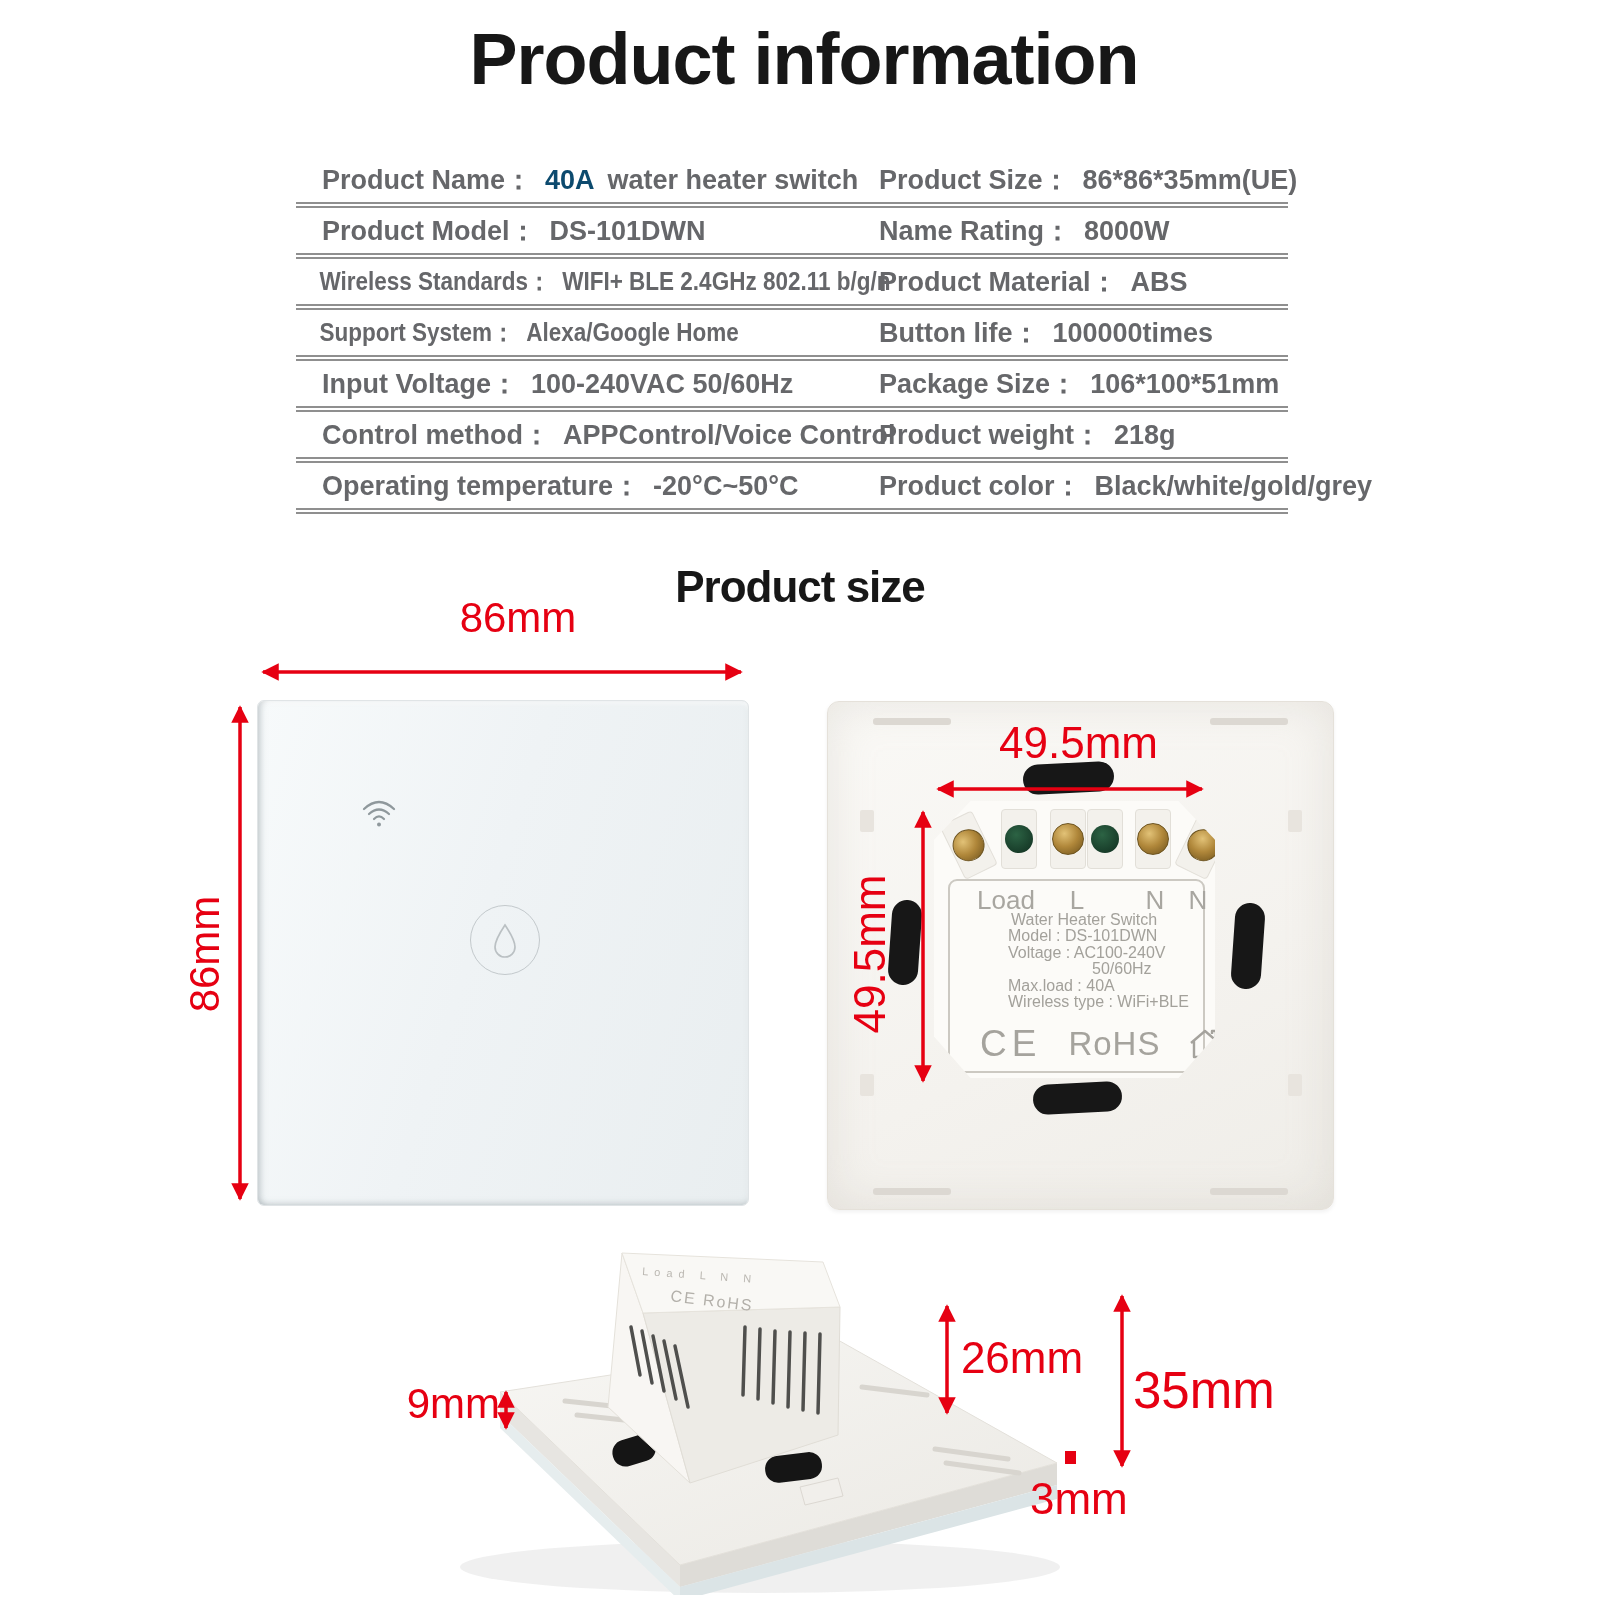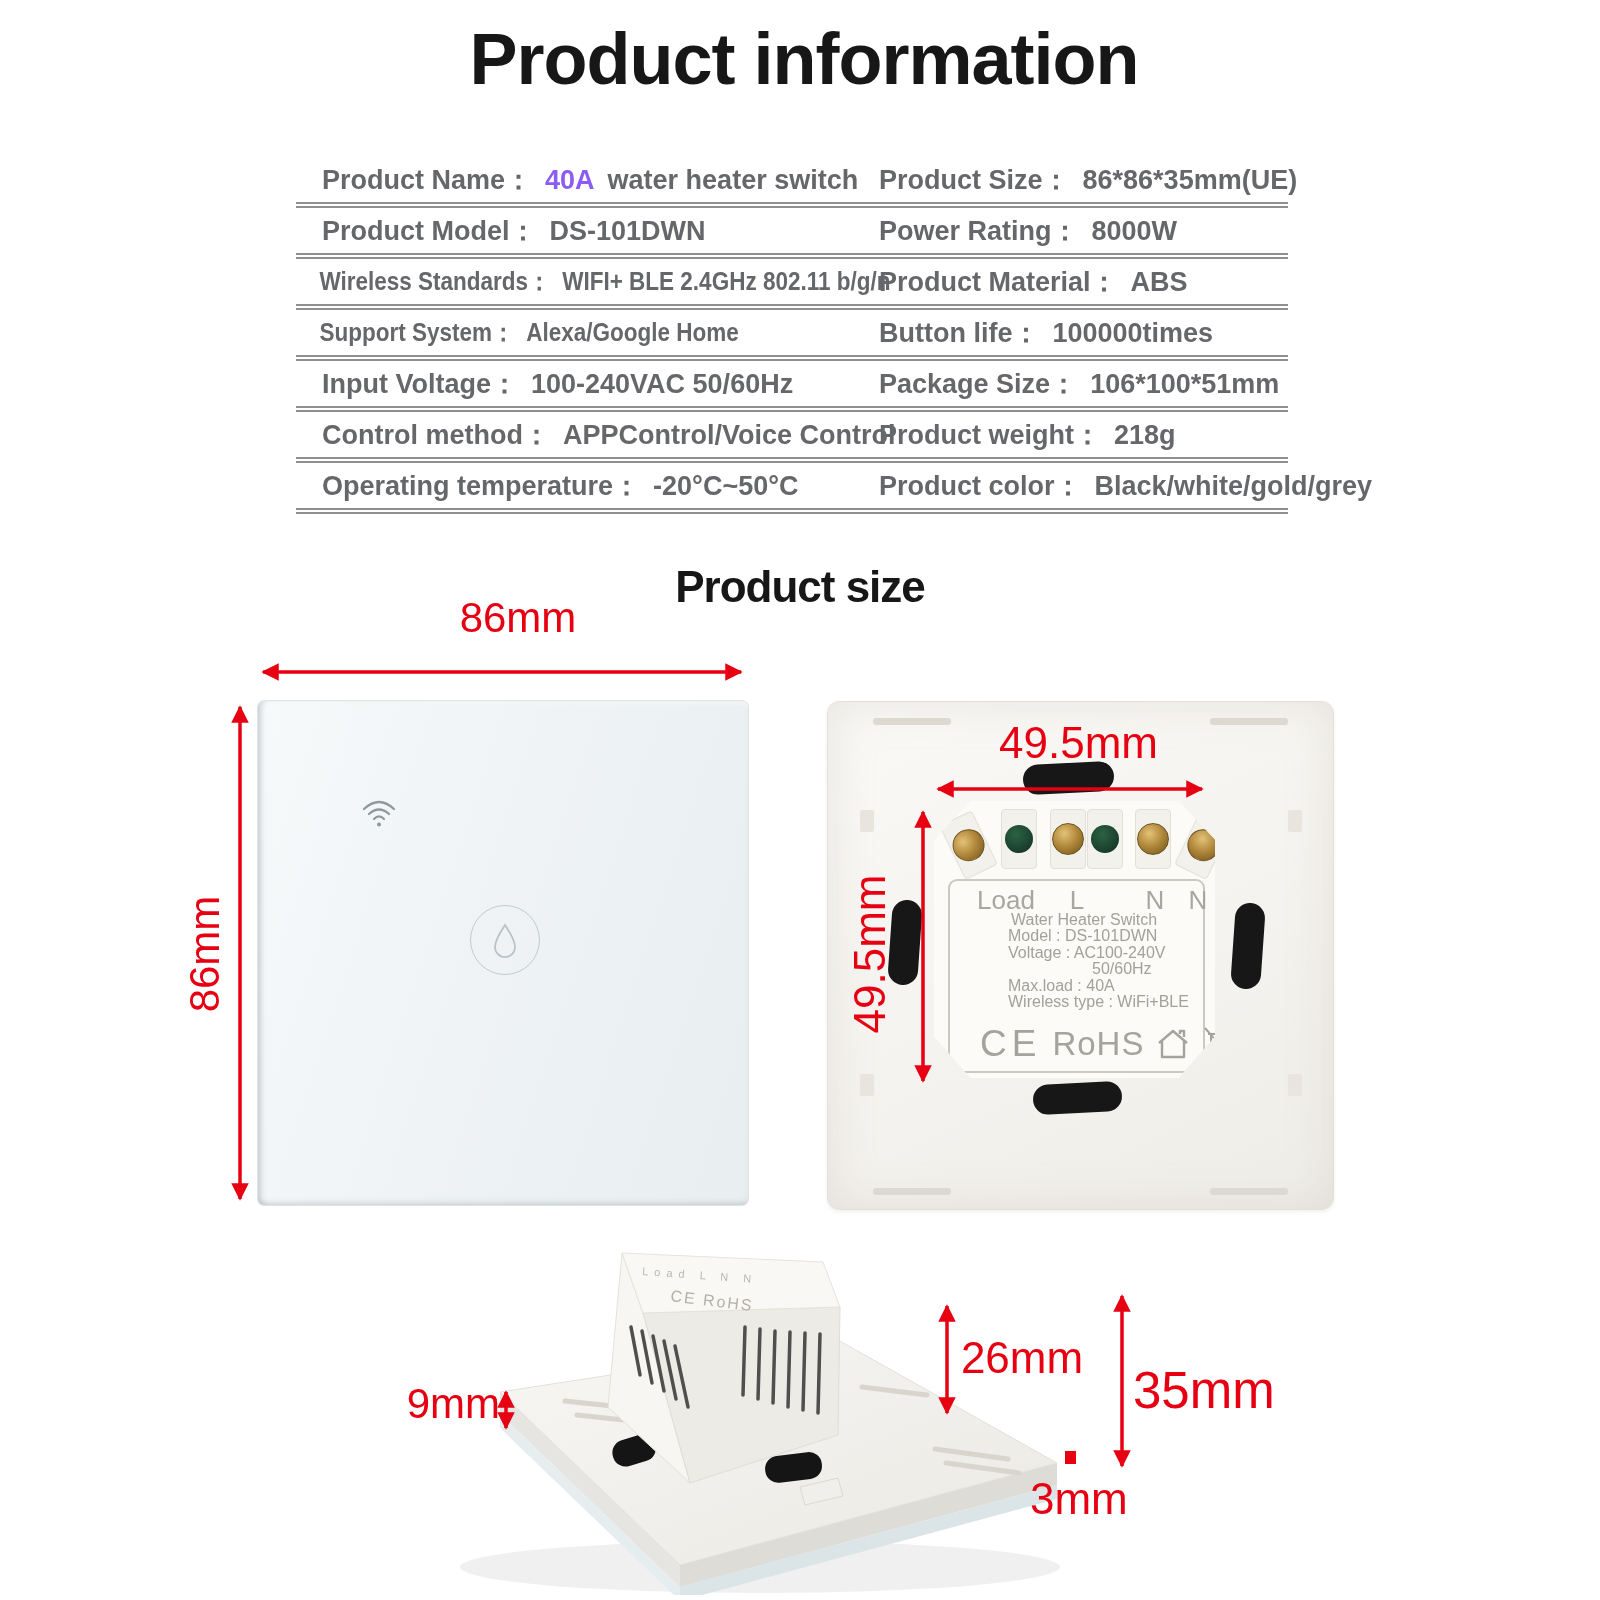--- a/index.html
+++ b/index.html
@@ -12,21 +12,21 @@
   .size-title{position:absolute;top:562px;left:0;width:1600px;text-align:center;
               font-size:44px;font-weight:bold;color:#171717;letter-spacing:-1px;}
 
   
   .spec-table{position:absolute;left:296px;top:157px;width:992px;}
   .spec-row{display:flex;height:45px;align-items:center;white-space:nowrap;}
   .spec-row .cell{font-size:27px;font-weight:bold;color:#66676a;}
   .spec-row .cell.l{width:547px;padding-left:26px;box-sizing:border-box;flex:none;}
   .spec-row .cell.r{flex:1;margin-left:36px;}
   .spec-row .val{margin-left:13px;}
-  .spec-row .hl{margin-left:13px;color:#8b5cf6;}
+  .spec-row .hl{margin-left:13px;color:#0c4a6e;}
   .spec-row .hl:empty{margin:0;}
   .cell.condensed{font-size:25px;transform:scaleX(.9);transform-origin:left center;}
   .sep{height:2px;border-top:2px solid #8f8f8f;border-bottom:2px solid #8f8f8f;}
 
   
   .dim{position:absolute;color:#e60012;font-size:42px;text-align:center;}
   .dim.rot{transform:rotate(-90deg);}
   .dim-front-w{left:448px;top:594px;width:140px;}
   .dim-front-h{left:125px;top:930px;width:160px;height:48px;line-height:48px;}
   .dim-back-w{left:999px;top:718px;width:145px;font-size:44px;}
@@ -72,21 +72,21 @@
          background:radial-gradient(circle at 38% 32%,#e2c277,#b0873a 48%,#73561e 95%);
          border:1px solid #6d5420;box-sizing:border-box;}
   .indicator{width:28px;height:28px;border-radius:50%;
              background:radial-gradient(circle at 40% 35%,#2c6344,#163927 78%);}
   .label-frame{position:absolute;left:14px;top:78px;width:253px;height:190px;
                border:2px solid #ccc9c2;border-radius:9px;}
   .tlabel{position:absolute;top:84px;transform:translateX(-50%);font-size:26px;color:#a8a6a0;margin-left:7px;}
   .mod-text{position:absolute;left:74px;top:111px;font-size:16px;line-height:16.4px;color:#a3a19b;}
   .mod-text .indent{margin-left:84px;}
   .mod-text .pad{margin-left:3px;}
-  .certs{position:absolute;left:46px;top:222px;display:flex;align-items:center;gap:11px;color:#a5a39d;}
+  .certs{position:absolute;left:46px;top:222px;display:flex;align-items:center;gap:27px;color:#a5a39d;}
   .ce{font-size:37px;letter-spacing:5px;}
   .rohs{font-size:33px;letter-spacing:1px;}
 
   
   .overlay,.bottom-scene{position:absolute;pointer-events:none;}
   .overlay{left:0;top:0;}
   .bottom-scene{left:430px;top:1235px;}
 </style>
 </head>
 <body>
@@ -96,21 +96,21 @@
   <div class="page-title">Product information</div>
 
   <div class="spec-table">
     <div class="spec-row">
       <div class="cell l"><span>Product Name：</span><span class="hl">40A</span><span class="val">water heater switch</span></div>
       <div class="cell r"><span>Product Size：</span><span class="val">86*86*35mm(UE)</span></div>
     </div>
     <div class="sep"></div>
     <div class="spec-row">
       <div class="cell l"><span>Product Model：</span><span class="hl"></span><span class="val">DS-101DWN</span></div>
-      <div class="cell r"><span>Power Rating：</span><span class="val">8000W</span></div>
+      <div class="cell r"><span>Name Rating：</span><span class="val">8000W</span></div>
     </div>
     <div class="sep"></div>
     <div class="spec-row">
       <div class="cell l condensed"><span>Wireless Standards：</span><span class="hl"></span><span class="val">WIFI+ BLE 2.4GHz 802.11 b/g/n</span></div>
       <div class="cell r"><span>Product Material：</span><span class="val">ABS</span></div>
     </div>
     <div class="sep"></div>
     <div class="spec-row">
       <div class="cell l condensed"><span>Support System：</span><span class="hl"></span><span class="val">Alexa/Google Home</span></div>
       <div class="cell r"><span>Button life：</span><span class="val">100000times</span></div>

